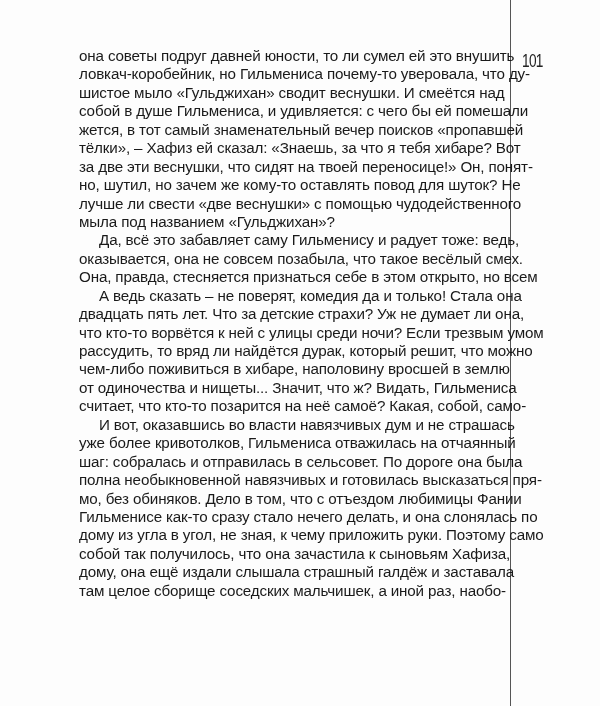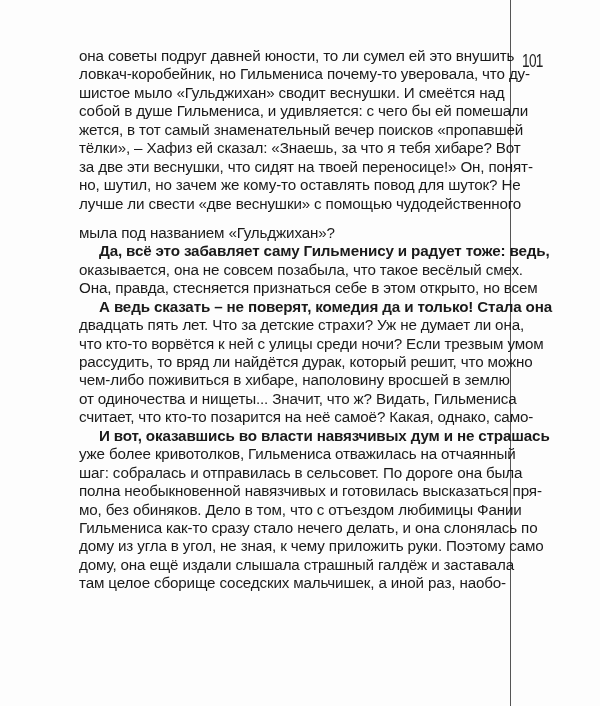--- a/index.html
+++ b/index.html
@@ -53,25 +53,23 @@
   .text-block .line {
     display: block;
     white-space: nowrap;
     text-align: justify;
     text-align-last: justify;
     height: 18.45px;
     overflow: visible;
   }
   .text-block .line.last {
     text-align-last: left;
-    margin-top: 11px;
   }
   .text-block .line.indent {
     padding-left: 20px;
-    font-weight: bold;
   }
 </style>
 </head>
 <body>
 
 <div class="page">
   <div class="rule"></div>
   <div class="page-number">101</div>
   <div class="text-block" id="text-block">
       <span class="line">она советы подруг давней юности, то ли сумел ей это внушить</span>
@@ -86,24 +84,25 @@
       <span class="line last">мыла под названием «Гульджихан»?</span>
       <span class="line indent">Да, всё это забавляет саму Гильменису и радует тоже: ведь,</span>
       <span class="line">оказывается, она не совсем позабыла, что такое весёлый смех.</span>
       <span class="line">Она, правда, стесняется признаться себе в этом открыто, но всем</span>
       <span class="line indent">А ведь сказать – не поверят, комедия да и только! Стала она</span>
       <span class="line">двадцать пять лет. Что за детские страхи? Уж не думает ли она,</span>
       <span class="line">что кто-то ворвётся к ней с улицы среди ночи? Если трезвым умом</span>
       <span class="line">рассудить, то вряд ли найдётся дурак, который решит, что можно</span>
       <span class="line">чем-либо поживиться в хибаре, наполовину вросшей в землю</span>
       <span class="line">от одиночества и нищеты... Значит, что ж? Видать, Гильмениса</span>
-      <span class="line">считает, что кто-то позарится на неё самоё? Какая, однако, само-</span>
+      <span class="line">считает, что кто-то позарится на неё самоё? Какая, собой, само-</span>
       <span class="line indent">И вот, оказавшись во власти навязчивых дум и не страшась</span>
       <span class="line">уже более кривотолков, Гильмениса отважилась на отчаянный</span>
       <span class="line">шаг: собралась и отправилась в сельсовет. По дороге она была</span>
       <span class="line">полна необыкновенной навязчивых и готовилась высказаться пря-</span>
       <span class="line">мо, без обиняков. Дело в том, что с отъездом любимицы Фании</span>
-      <span class="line">Гильмениса как-то сразу стало нечего делать, и она слонялась по</span>
+      <span class="line">Гильменисе как-то сразу стало нечего делать, и она слонялась по</span>
       <span class="line">дому из угла в угол, не зная, к чему приложить руки. Поэтому само</span>
+      <span class="line">собой так получилось, что она зачастила к сыновьям Хафиза,</span>
       <span class="line">дому, она ещё издали слышала страшный галдёж и заставала</span>
       <span class="line">там целое сборище соседских мальчишек, а иной раз, наобо-</span>
     </div>
 </div>
 
 </body></html>

